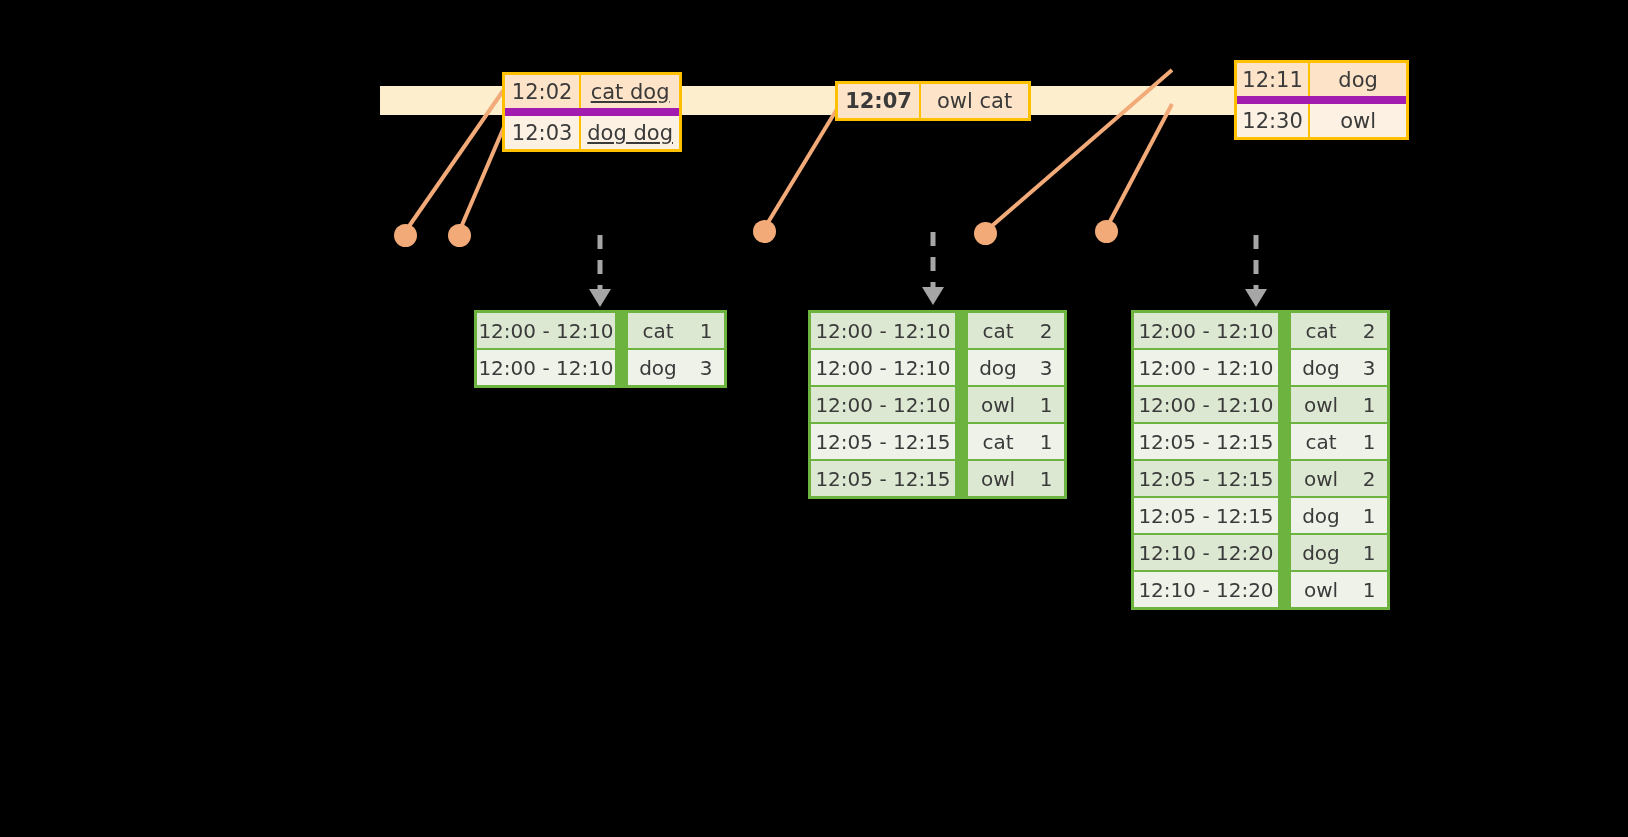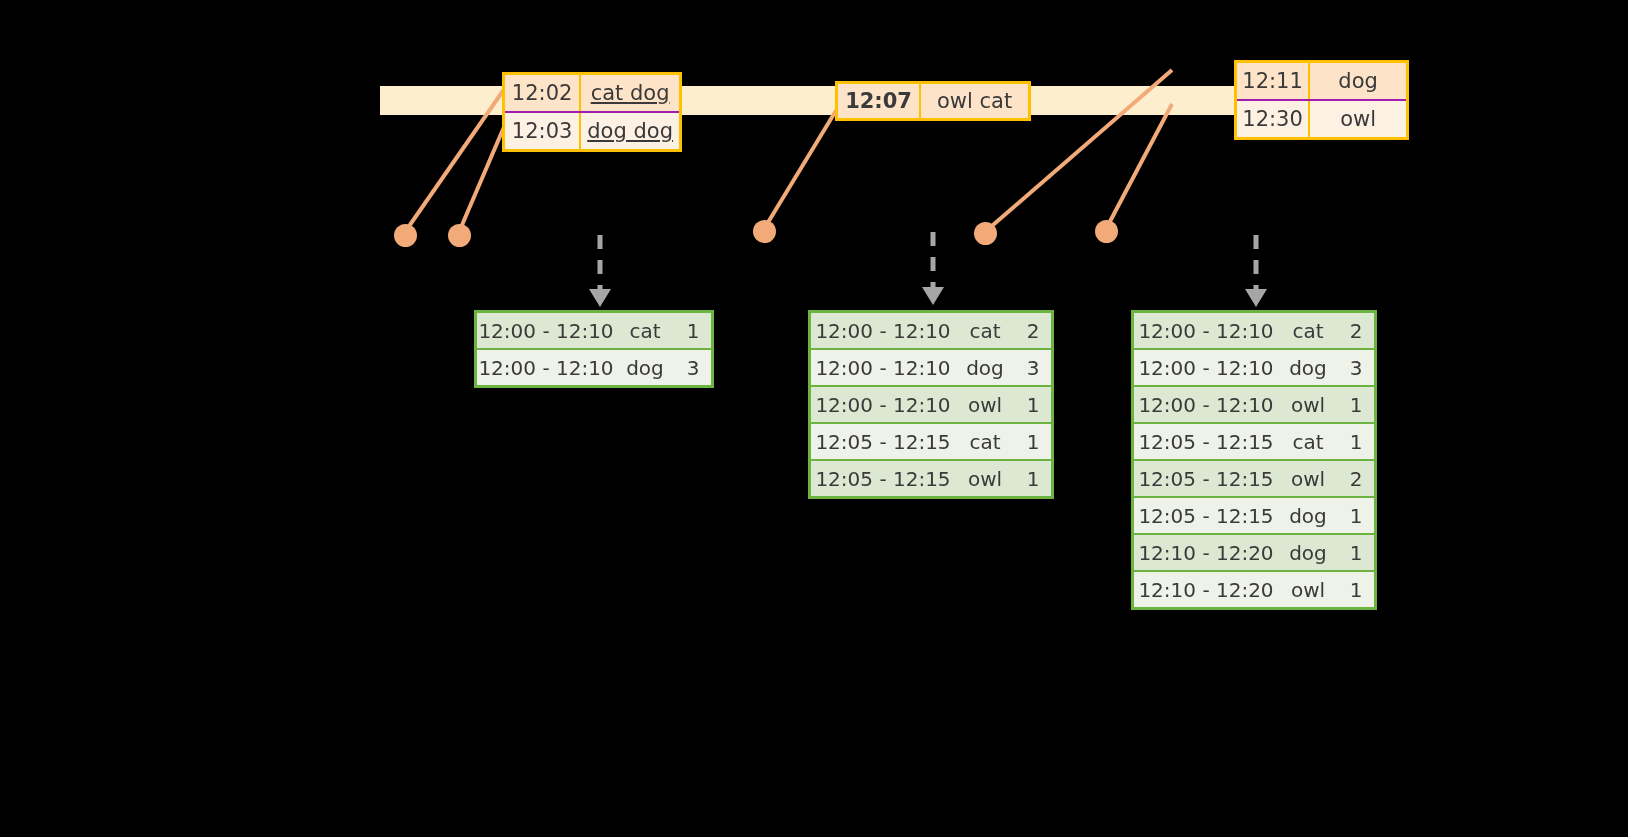--- a/index.html
+++ b/index.html
@@ -29,21 +29,21 @@
     border:3px solid #ffc000;
     box-sizing:border-box;
     display:flex;
     flex-direction:column;
   }
   .event-row{
     display:flex;
     flex:1 1 0;
     align-items:stretch;
   }
-  .event-row + .event-row{border-top:2px solid #a21caf;justify-content:space-between;}
+  .event-row + .event-row{border-top:8px solid #a21caf;justify-content:space-between;}
   .ev-time,.ev-words{
     display:flex;align-items:center;justify-content:center;
     font-size:21px;color:#3a3a3a;white-space:nowrap;
   }
   .ev-time{border-right:2px solid #ffc000;}
   .shade-a .ev-time,.shade-a .ev-words{background:#fde3c7;}
   .shade-b .ev-time,.shade-b .ev-words{background:#fdf1e4;}
 
   #evt-a{left:502px;top:60px;width:180px;height:80px;margin-top:12px;}
   #evt-a .ev-time{width:82px;}
@@ -73,21 +73,21 @@
     gap:2px;
   }
   .rt-row{display:flex;gap:0;height:35px;}
   .rt-cell{
     display:flex;align-items:center;justify-content:center;
     font-size:20px;color:#3a3a3a;white-space:nowrap;
   }
   .rt-row.odd .rt-cell{background:#dde8d2;}
   .rt-row.even .rt-cell{background:#eef2e9;}
   .rt-win{flex:0 0 auto;}
-  .rt-word{flex:0 0 auto;}
+  .rt-word{flex:0 0 auto;margin-left:13px;}
   .rt-cnt{flex:0 0 auto;}
 
   #tbl-1{left:474px;top:310px;}
   #tbl-1 .rt-win{width:138px;} #tbl-1 .rt-word{width:60px;} #tbl-1 .rt-cnt{width:36px;}
   #tbl-2{left:808px;top:310px;}
   #tbl-2 .rt-win{width:144px;} #tbl-2 .rt-word{width:60px;} #tbl-2 .rt-cnt{width:36px;}
   #tbl-3{left:1131px;top:310px;}
   #tbl-3 .rt-win{width:144px;} #tbl-3 .rt-word{width:60px;} #tbl-3 .rt-cnt{width:36px;}
 
   svg.overlay{position:absolute;left:0;top:0;width:1628px;height:837px;pointer-events:none;}

